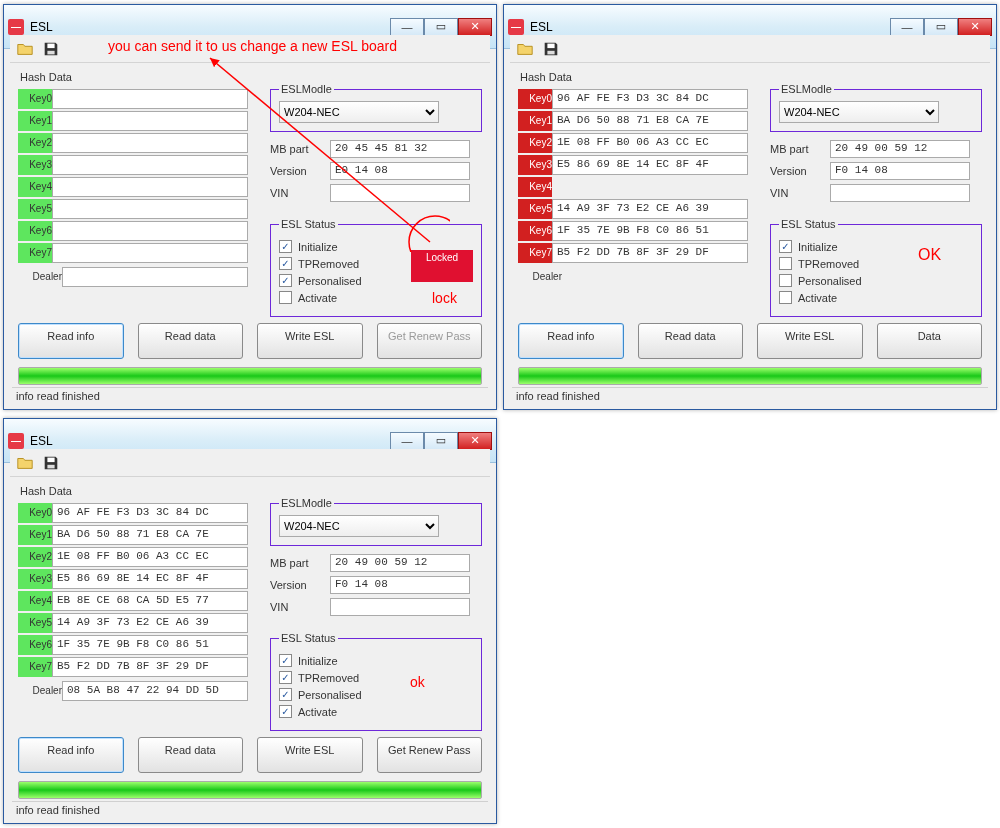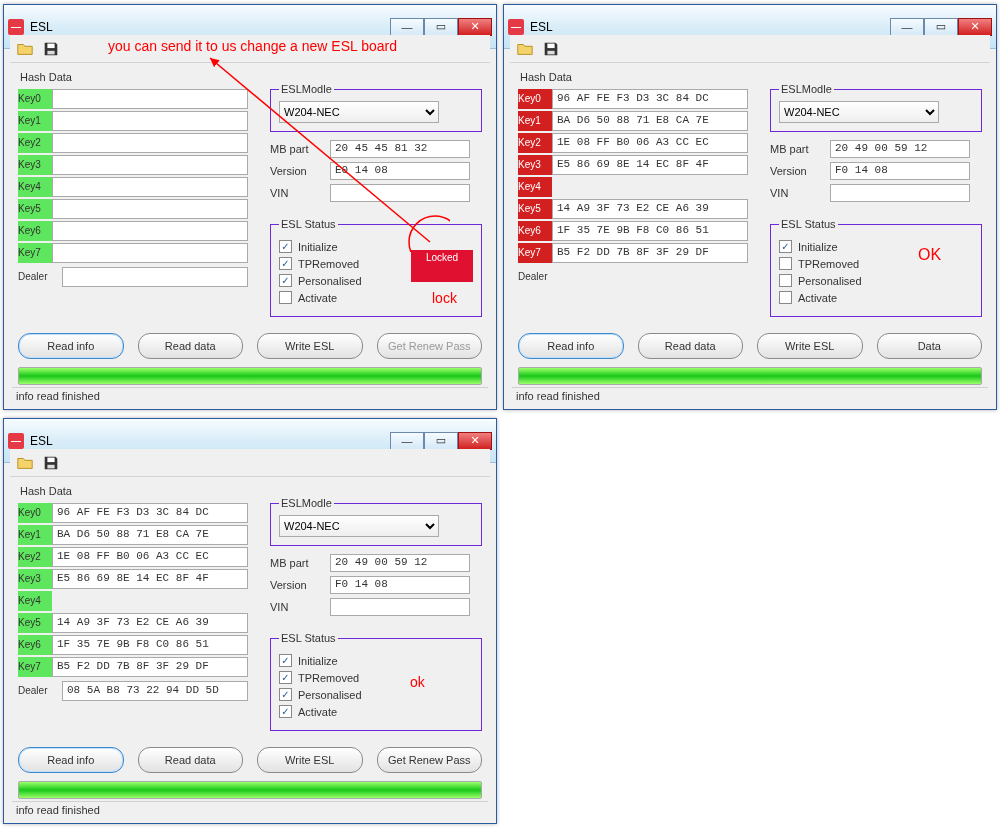--- a/index.html
+++ b/index.html
@@ -13,37 +13,37 @@
   .winbtn { width:34px; height:18px; border:1px solid #6b8aaa; background:linear-gradient(#f5fbff,#d5e9f7); display:flex; align-items:center; justify-content:center; font-size:11px;}
   .winbtn.close{ background:linear-gradient(#f08080,#d22020); color:#fff; border-color:#a01010;}
   .client { position:absolute; left:6px; right:6px; top:30px; bottom:6px; background:#f0f0f0;}
   .toolbar { height:28px; display:flex; align-items:center; gap:8px; padding:4px 6px; border-bottom:1px solid #d4d4d4;}
   .ticon{width:18px;height:18px;}
   .body { position:absolute; left:0; right:0; top:28px; bottom:0; }
   .col-left { position:absolute; left:8px; top:4px; width:230px;}
   .col-right{ position:absolute; left:260px; top:4px; right:8px;}
   .grouplbl{ color:#333; margin:4px 0 6px 2px; display:block;}
   .keyrow{ display:flex; align-items:center; margin-bottom:2px;}
-  .keylbl{ width:34px; height:20px; line-height:20px; text-align:left; font-size:10px;}
+  .keylbl{ width:34px; height:20px; line-height:20px; text-align:right; font-size:10px;}
   .keygreen{ background:#5ee65e;}
   .keyred{ background:#d22020; color:#fff;}
   .kin{ flex:1; height:20px; border:1px solid #aaa; background:#fff; padding:2px 4px; font-family: "Courier New", monospace; font-size:11px;}
   .dealerlbl{width:44px;}
   .dealergreen{ background:#1ad41a; color:#000;}
   fieldset{ border:1px solid #6d28d9; padding:6px 8px 8px 8px; margin:16px 0 8px 0;}
   legend{color:#333;}
   .sel{ width:160px; height:22px; border:1px solid #aaa; background:linear-gradient(#fff,#eee);}
   .fr{display:flex; align-items:center; margin:4px 0;}
   .flbl{width:60px;}
   .fin{ flex:1; max-width:140px; height:18px; border:1px solid #aaa; background:#fff; padding:1px 4px; font-family:"Courier New",monospace;}
   .cb{display:flex;align-items:center;gap:6px;margin:4px 0;}
   .cbox{width:13px;height:13px;border:1px solid #888;background:#fff;display:flex;align-items:center;justify-content:center;color:#2a5aa0;font-size:10px;}
   .lockbadge{ position:absolute; width:62px; height:32px; background:#e01030; color:#fff; font-size:10px; display:flex; align-items:flex-start; justify-content:center; padding-top:2px;}
   .btnrow{ position:absolute; left:8px; right:8px; bottom:44px; display:flex; gap:14px;}
-  .btn{ flex:1; height:26px; border:1px solid #8a8a8a; background:linear-gradient(#fff,#e2e2e2); border-radius:12px; text-align:center; line-height:24px;}
+  .btn{ flex:1; height:36px; border:1px solid #8a8a8a; background:linear-gradient(#fff,#e2e2e2); border-radius:3px; text-align:center; line-height:24px;}
   .btn.primary{ border:1px solid #3d89c9; box-shadow:inset 0 0 0 1px #bfe0ff;}
   .btn.disabled{ color:#9a9a9a;}
   .pbar{ position:absolute; left:8px; right:8px; bottom:18px; height:18px; border:1px solid #aaa; background:linear-gradient(#9bff6b,#18c818,#9bff6b); border-radius:2px;}
   .status{ position:absolute; left:2px; right:2px; bottom:0; height:16px; line-height:16px; padding-left:4px; border-top:1px solid #d0d0d0; background:#f0f0f0;}
   .ann{position:absolute;color:#ff0000;font-size:14px;pointer-events:none;text-align:center;}
   .ann.big{font-size:16px;}
   svg.arrow{position:absolute;pointer-events:none;}
 </style>
 </head>
 <body>
@@ -311,37 +311,38 @@
             <div class="keyrow">
               <div class="keylbl keygreen">Key2</div>
               <div class="kin">1E 08 FF B0 06 A3 CC EC</div>
             </div>
             <div class="keyrow">
               <div class="keylbl keygreen">Key3</div>
               <div class="kin">E5 86 69 8E 14 EC 8F 4F</div>
             </div>
             <div class="keyrow">
               <div class="keylbl keygreen">Key4</div>
+              <div class="kin">EB 8E CE 68 CA 5D E5 77</div>
             </div>
             <div class="keyrow">
               <div class="keylbl keygreen">Key5</div>
               <div class="kin">14 A9 3F 73 E2 CE A6 39</div>
             </div>
             <div class="keyrow">
               <div class="keylbl keygreen">Key6</div>
               <div class="kin">1F 35 7E 9B F8 C0 86 51</div>
             </div>
             <div class="keyrow">
               <div class="keylbl keygreen">Key7</div>
               <div class="kin">B5 F2 DD 7B 8F 3F 29 DF</div>
             </div>
           </div>
       <div class="keyrow" style="margin-top:4px">
         <div class="keylbl dealerlbl">Dealer</div>
-        <div class="kin" id="w3dealer">08 5A B8 73 22 94 DD 5D</div>
+        <div class="kin" id="w3dealer">08 5A B8 47 22 94 DD 5D</div>
       </div>
     </div>
     <div class="col-right">
       <fieldset>
         <legend>ESLModle</legend>
         <select class="sel"><option>W204-NEC</option></select>
       </fieldset>
       <div class="fr">
             <div class="flbl">MB part</div>
             <div class="fin">20 49 00 59 12</div>

